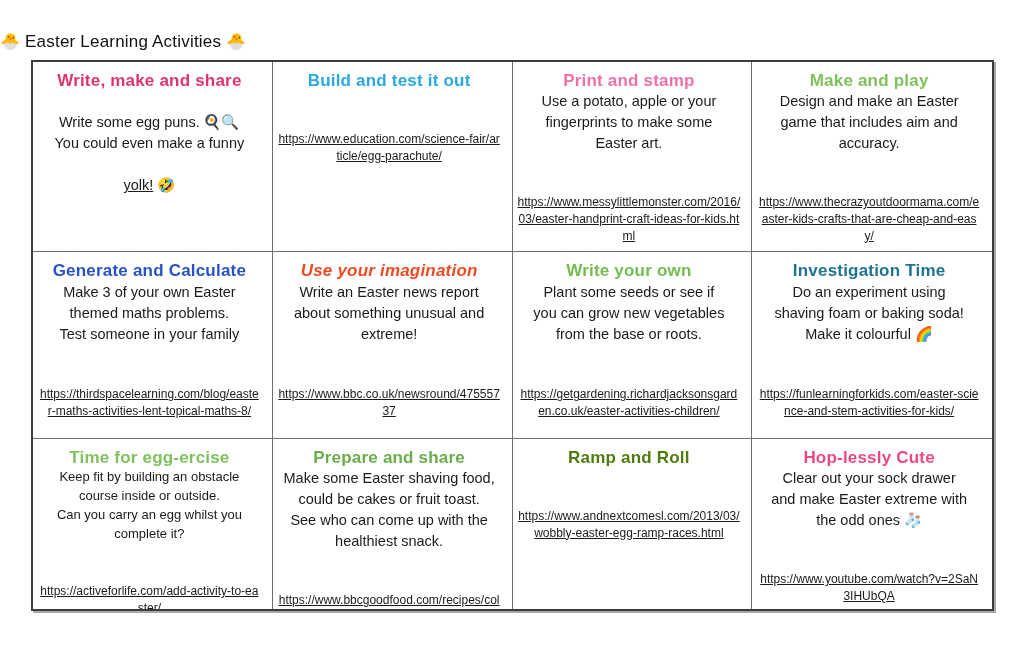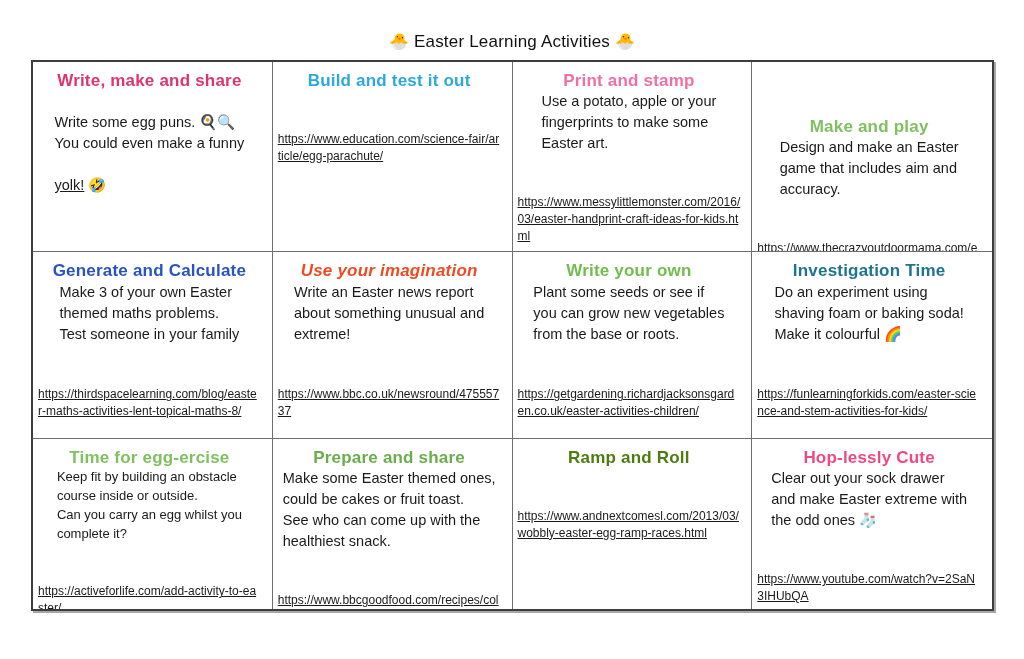--- a/index.html
+++ b/index.html
@@ -6,21 +6,21 @@
   html, body { background: #ffffff; }
   body {
     width: 1024px; height: 659px;
     font-family: "Liberation Sans", sans-serif;
     color: #1a1a1a;
     overflow: hidden;
   }
   .page { width: 1024px; height: 659px; position: relative; }
 
   .page-header {
-    text-align: center;
+    text-align: left;
     padding-top: 32px;
     height: 60px;
     font-size: 17px;
     color: #111;
     letter-spacing: 0.2px;
   }
   .page-header .chick { font-size: 16px; }
 
   .grid-wrap {
     position: absolute;
@@ -35,20 +35,21 @@
     width: 100%; height: 100%;
     grid-template-columns: repeat(4, 1fr);
     grid-template-rows: 190px 187px 170px;
   }
   .cell {
     border-right: 1px solid #6e6e6e;
     border-bottom: 1px solid #6e6e6e;
     display: flex;
     flex-direction: column;
     align-items: center;
+    text-align: center;
     padding: 6px 11px 18px 5px;
     overflow: hidden;
   }
   .cell:nth-child(4n) { border-right: none; }
   .cell:nth-child(n+9) { border-bottom: none; }
 
   .cell-title {
     font-weight: bold;
     font-size: 17px;
     padding-top: 3px;
@@ -112,21 +113,21 @@
 
       <div class="cell">
         <div class="cell-title" style="color: rgb(239, 111, 167);">Print and stamp</div>
         <div class="cell-body">Use a potato, apple or your
 fingerprints to make some
 Easter art.</div>
         <a class="cell-link">https://www.messylittlemonster.com/2016/03/easter-handprint-craft-ideas-for-kids.html</a>
       </div>
 
       <div class="cell">
-        <div class="cell-title" style="color: rgb(126, 193, 94); margin-top: 46px;">Make and play</div>
+        <div class="cell-title" style="color: rgb(126, 193, 94);">Make and play</div>
         <div class="cell-body">Design and make an Easter
 game that includes aim and
 accuracy.</div>
         <a class="cell-link">https://www.thecrazyoutdoormama.com/easter-kids-crafts-that-are-cheap-and-easy/</a>
       </div>
 
       <div class="cell">
         <div class="cell-title" style="color: rgb(40, 83, 198);">Generate and Calculate</div>
         <div class="cell-body">Make 3 of your own Easter
 themed maths problems.
@@ -162,21 +163,21 @@
         <div class="cell-title" style="color: rgb(126, 193, 94);">Time for egg-ercise</div>
         <div class="cell-body small">Keep fit by building an obstacle
 course inside or outside.
 Can you carry an egg whilst you
 complete it?</div>
         <a class="cell-link">https://activeforlife.com/add-activity-to-easter/</a>
       </div>
 
       <div class="cell">
         <div class="cell-title" style="color: rgb(106, 174, 75);">Prepare and share</div>
-        <div class="cell-body">Make some Easter themed ones,
+        <div class="cell-body">Make some Easter shaving food,
 could be cakes or fruit toast.
 See who can come up with the
 healthiest snack.</div>
         <a class="cell-link">https://www.bbcgoodfood.com/recipes/collection/easter-kids</a>
       </div>
 
       <div class="cell">
         <div class="cell-title" style="color: #4d7c0f;">Ramp and Roll</div>
         <a class="cell-link">https://www.andnextcomesl.com/2013/03/wobbly-easter-egg-ramp-races.html</a>
       </div>

